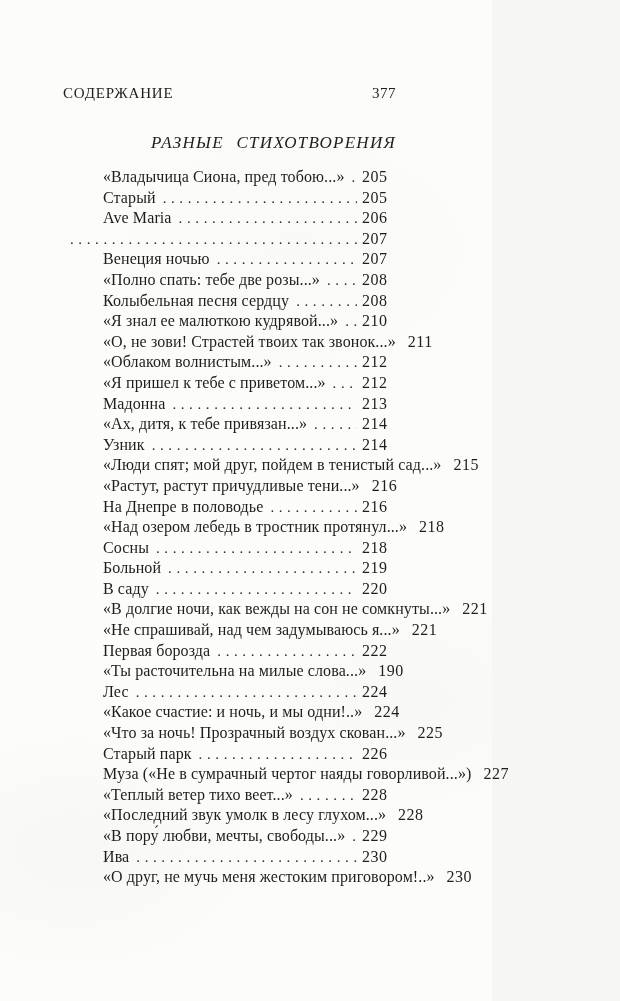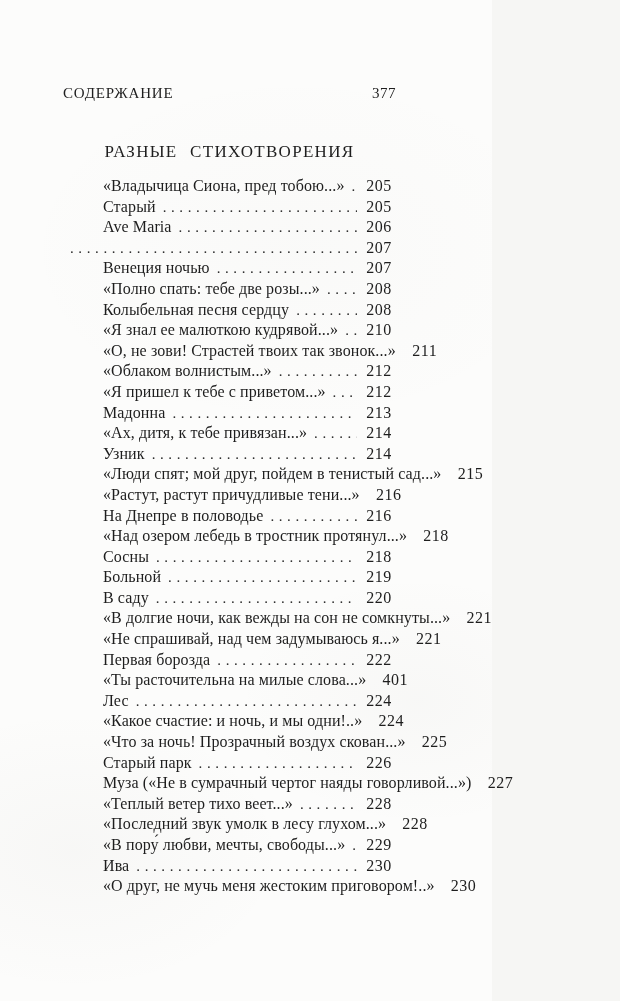--- a/index.html
+++ b/index.html
@@ -31,27 +31,28 @@
     justify-content: space-between;
     align-items: baseline;
     font-size: 15px;
     line-height: 19px;
     letter-spacing: 0.8px;
   }
   .running-head .folio {
     letter-spacing: 0.5px;
   }
   .section-title {
-    margin-top: 38px;
-    text-align: center;
+    margin-top: 29px;
+    text-align: right;
     font-size: 17px;
     line-height: 21px;
     letter-spacing: 1.3px;
     word-spacing: 7px;
     font-weight: normal;
+    font-style: italic;
   }
   .toc {
     margin-top: 14px;
   }
   .toc-row {
     display: flex;
     align-items: baseline;
     font-size: 16px;
     line-height: 20.6px;
     height: 20.6px;
@@ -69,21 +70,21 @@
     margin: 0 5px 0 7px;
     color: #2d2d2d;
   }
   .dot-leader::after {
     content: "..........................................................................";
     letter-spacing: 4.6px;
     font-size: 15px;
   }
   .toc-page {
     flex: 0 0 34px;
-    text-align: center;
+    text-align: left;
     white-space: nowrap;
     letter-spacing: 0.5px;
   }
 </style>
 </head>
 <body>
 
 <div class="page">
 
   <div class="running-head">
@@ -234,21 +235,21 @@
 
       <div class="toc-row">
         <span class="toc-title">Первая борозда</span>
         <span class="dot-leader"></span>
         <span class="toc-page">222</span>
       </div>
 
       <div class="toc-row">
         <span class="toc-title">«Ты расточительна на милые слова...»</span>
         <span class="dot-leader"></span>
-        <span class="toc-page">401</span>
+        <span class="toc-page">190</span>
       </div>
 
       <div class="toc-row">
         <span class="toc-title">Лес</span>
         <span class="dot-leader"></span>
         <span class="toc-page">224</span>
       </div>
 
       <div class="toc-row">
         <span class="toc-title">«Какое счастие: и ночь, и мы одни!..»</span>

